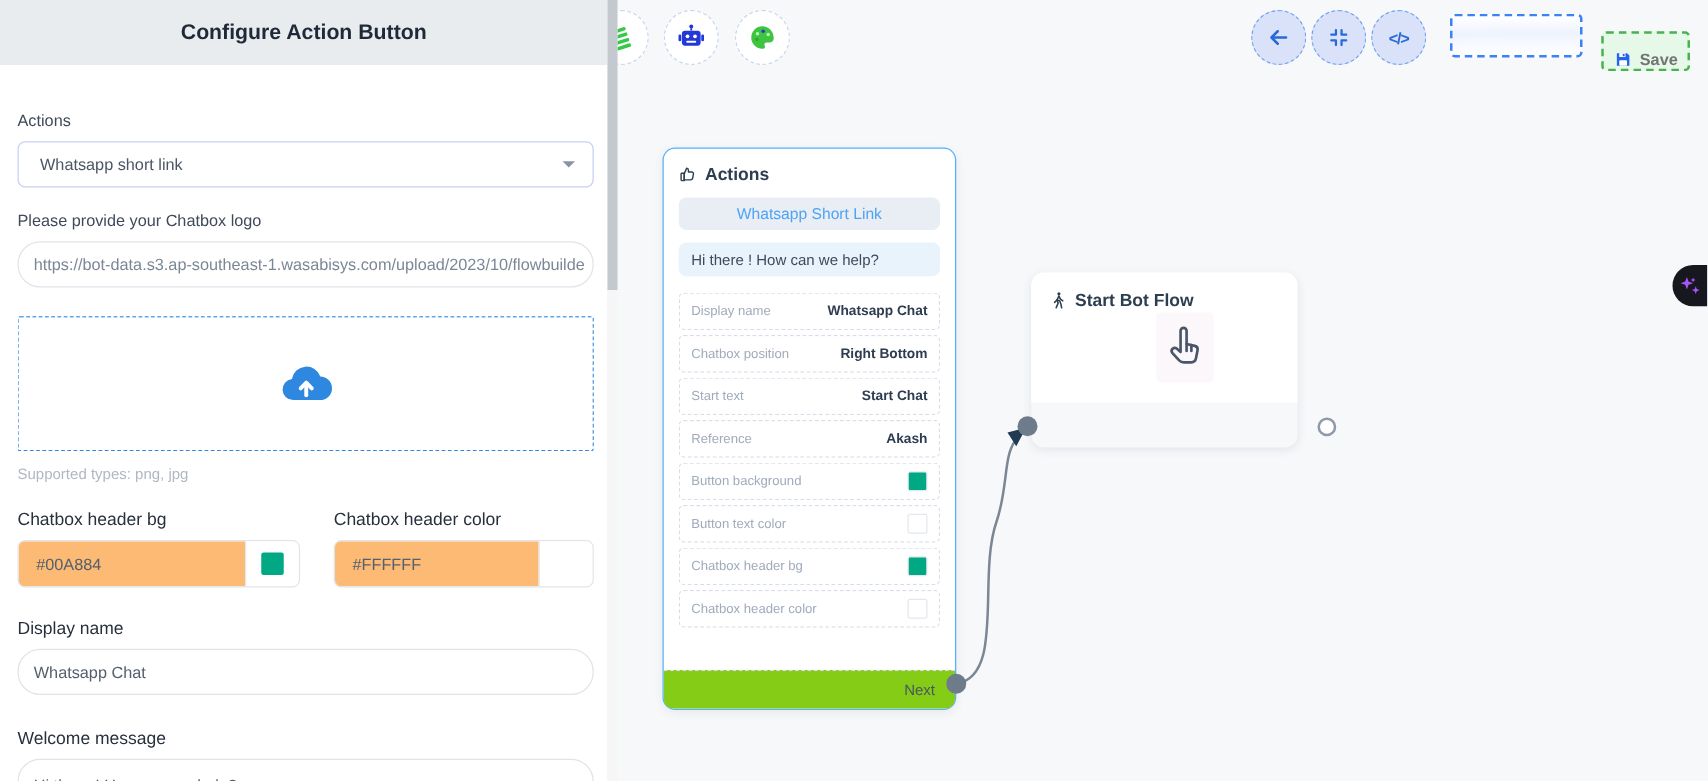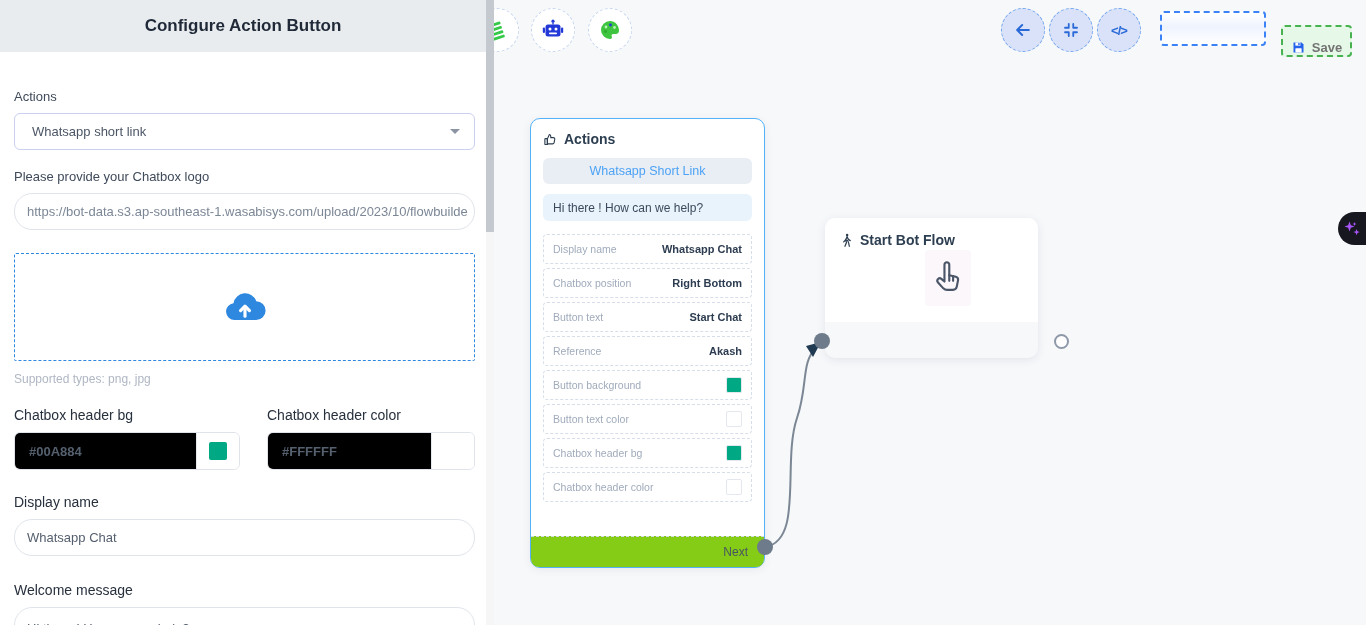--- a/index.html
+++ b/index.html
@@ -78,21 +78,21 @@
   .text-input.url { color:#7c8796; }
   .dropzone { margin-top:23px; height:108px; border:1px dashed #2f88e0; border-radius:2px;
     display:flex; align-items:center; justify-content:center; background:#fff; }
   .hint { margin-top:11px; font-size:12px; color:#b0b7c3; }
   .color-grid { margin-top:21px; display:flex; gap:27px; }
   .color-col { width:226px; }
   .color-col.second { width:208px; }
   .input-group { margin-top:9px; height:38px; border:1px solid #e0e4ea; border-radius:6px;
     display:flex; background:#fff; overflow:hidden; }
   .input-group .val { flex:1; display:flex; align-items:center; padding:0 14px;
-    font-size:13px; color:#55606e; background:#000000;font-weight:bold; }
+    font-size:13px; color:#55606e; background:#fdba74; }
   .input-group .append { width:43px; border-left:1px solid #e6e9ee; display:flex;
     align-items:center; justify-content:center; background:#fff; }
   .swatch-lg { width:18px; height:18px; border-radius:2px; }
 
   .scrollbar { position:absolute; left:486px; top:0; width:8px; height:625px; background:#f6f6f6; }
   .scroll-thumb { position:absolute; left:0; top:0; width:8px; height:232px; background:#c4c9cf; }
 
   
   .sparkle-btn { position:absolute; right:0; top:212px; width:28px; height:33px;
     background:#17171f; border-radius:17px 0 0 17px; z-index:20;
@@ -179,21 +179,21 @@
     <span class="prop-label">Display name</span>
     <span class="prop-value">Whatsapp Chat</span>
 
   </div>
         <div class="prop-row">
     <span class="prop-label">Chatbox position</span>
     <span class="prop-value">Right Bottom</span>
 
   </div>
         <div class="prop-row">
-    <span class="prop-label">Button text</span>
+    <span class="prop-label">Start text</span>
     <span class="prop-value">Start Chat</span>
 
   </div>
         <div class="prop-row">
     <span class="prop-label">Reference</span>
     <span class="prop-value">Akash</span>
 
   </div>
         <div class="prop-row">
     <span class="prop-label">Button background</span>

